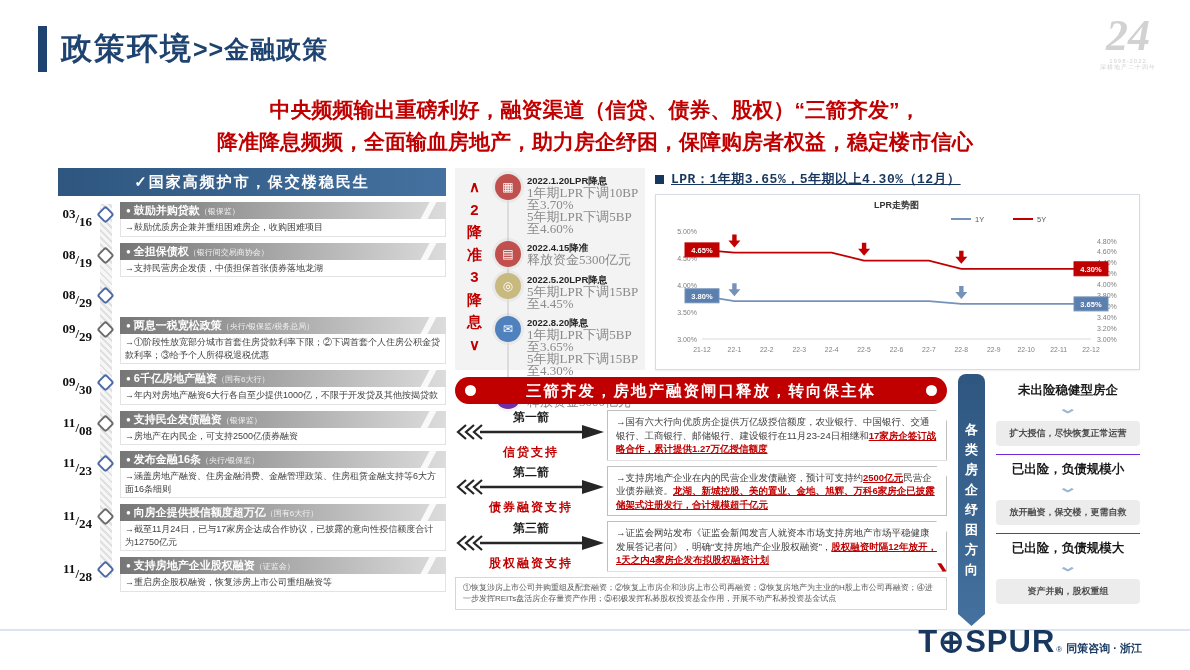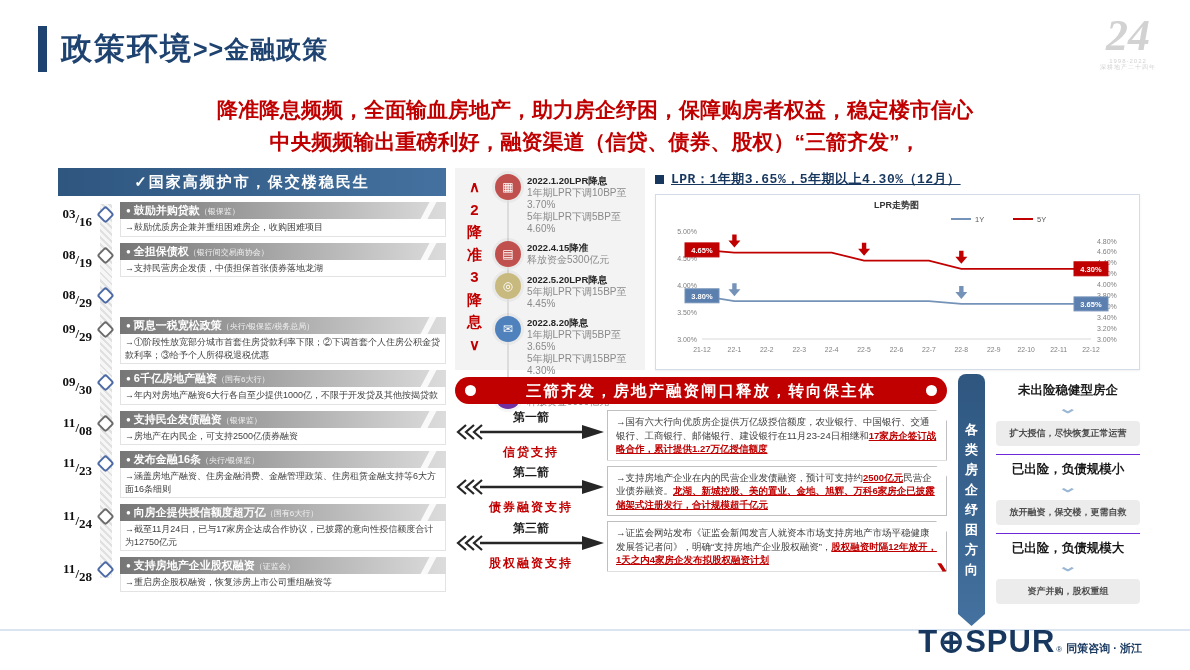--- a/index.html
+++ b/index.html
@@ -51,21 +51,21 @@
   .rc-vert { position:absolute; left:12px; top:8px; display:flex; flex-direction:column; align-items:center; }
   .rc-vert div { color:#c00000; font-weight:bold; font-size:15px; line-height:22.5px; }
   .rc-events { position:absolute; left:40px; top:6px; right:4px; }
   .rc-ev { display:flex; margin-bottom:6px; }
   .rc-ico-col { width:32px; position:relative; }
   .rc-ico { position:relative; width:26px; height:26px; border-radius:50%; color:#fff; font-size:12px;
             text-align:center; line-height:26px; box-shadow:0 0 0 3px rgba(0,0,0,0.04); }
   .rc-line { position:absolute; left:12px; top:26px; bottom:-8px; width:2px; background:#dcdcdc; }
   .rc-txt { flex:1; padding-top:1px; }
   .rc-date { font-size:9.5px; font-weight:bold; color:#262626; line-height:12px; }
-  .rc-det { font-size:10px; color:#8a8a8a; line-height:12px; }
+  .rc-det { font-size:13px; color:#8a8a8a; line-height:12px;font-family:Liberation Serif, serif; }
 
   
   .lpr { position:absolute; left:655px; top:170px; width:485px; }
   .lpr-head { display:flex; align-items:center;font-family:Liberation Mono, monospace; }
   .lpr-sq { width:9px; height:9px; background:#17375e; margin-right:7px; }
   .lpr-title { font-size:13px; font-weight:bold; color:#17375e; text-decoration:underline; letter-spacing:.5px; }
   .lpr-box { margin-top:6px; border:1px solid #d4dce8; background:#fff; box-shadow:0 1px 2px rgba(0,0,0,.06); }
   .ct { font-size:9px; font-weight:bold; fill:#333; text-anchor:middle; }
   .tick { font-size:7px; fill:#808080; }
   .xlab { font-size:6.8px; fill:#808080; text-anchor:middle; }
@@ -123,22 +123,22 @@
     <span class="hdr-title-main">政策环境</span>
     <span class="hdr-title-sub">&gt;&gt;金融政策</span>
   </div>
   <div class="watermark">
     <div class="num">24</div>
     <div class="yrs">1998-2022</div>
     <div class="cap">深耕地产二十四年</div>
   </div>
 
   <div class="headline">
+    <div>中央频频输出重磅利好，融资渠道（信贷、债券、股权）“三箭齐发”，</div>
     <div>降准降息频频，全面输血房地产，助力房企纾困，保障购房者权益，稳定楼市信心</div>
-    <div>中央频频输出重磅利好，融资渠道（信贷、债券、股权）“三箭齐发”，</div>
   </div>
 
   <div class="tl">
     <div class="tl-head">✓国家高频护市，保交楼稳民生</div>
     <div class="tl-body">
       <div class="tl-strip"></div>
       <div id="tl-items">
           <div class="tl-item">
             <div class="tl-date"><span class="mon">03</span>/<span class="day">16</span></div>
             <div class="tl-marker">
@@ -386,20 +386,21 @@
           <div class="ta-left"><div class="ta-no">第三箭</div><svg width="150" height="16">
               <path d="M10 1 L2 8 L10 15" fill="none" stroke="#262626" stroke-width="2.2"></path>
               <path d="M18 1 L10 8 L18 15" fill="none" stroke="#262626" stroke-width="2.2"></path>
               <path d="M26 1 L18 8 L26 15" fill="none" stroke="#262626" stroke-width="2.2"></path>
               <line x1="24" y1="8" x2="128" y2="8" stroke="#262626" stroke-width="2.6"></line>
               <polygon points="126,1 148,8 126,15" fill="#262626"></polygon>
             </svg><div class="ta-label">股权融资支持</div></div>
           <div class="ta-box"><span>→证监会网站发布《证监会新闻发言人就资本市场支持房地产市场平稳健康发展答记者问》，明确“支持房地产企业股权融资”，</span><span class="hl">股权融资时隔12年放开，1天之内4家房企发布拟股权融资计划</span><span class="ta-chev">❯</span></div>
         </div>
       </div>
+    <div class="ta-note">①恢复涉房上市公司并购重组及配套融资；②恢复上市房企和涉房上市公司再融资；③恢复房地产为主业的H股上市公司再融资；④进一步发挥REITs盘活房企存量资产作用；⑤积极发挥私募股权投资基金作用，开展不动产私募投资基金试点</div>
   </div>
 
   <div class="rs">
     <div class="rs-bar" id="rs-bar">
         <div>各</div>
         <div>类</div>
         <div>房</div>
         <div>企</div>
         <div>纾</div>
         <div>困</div>

